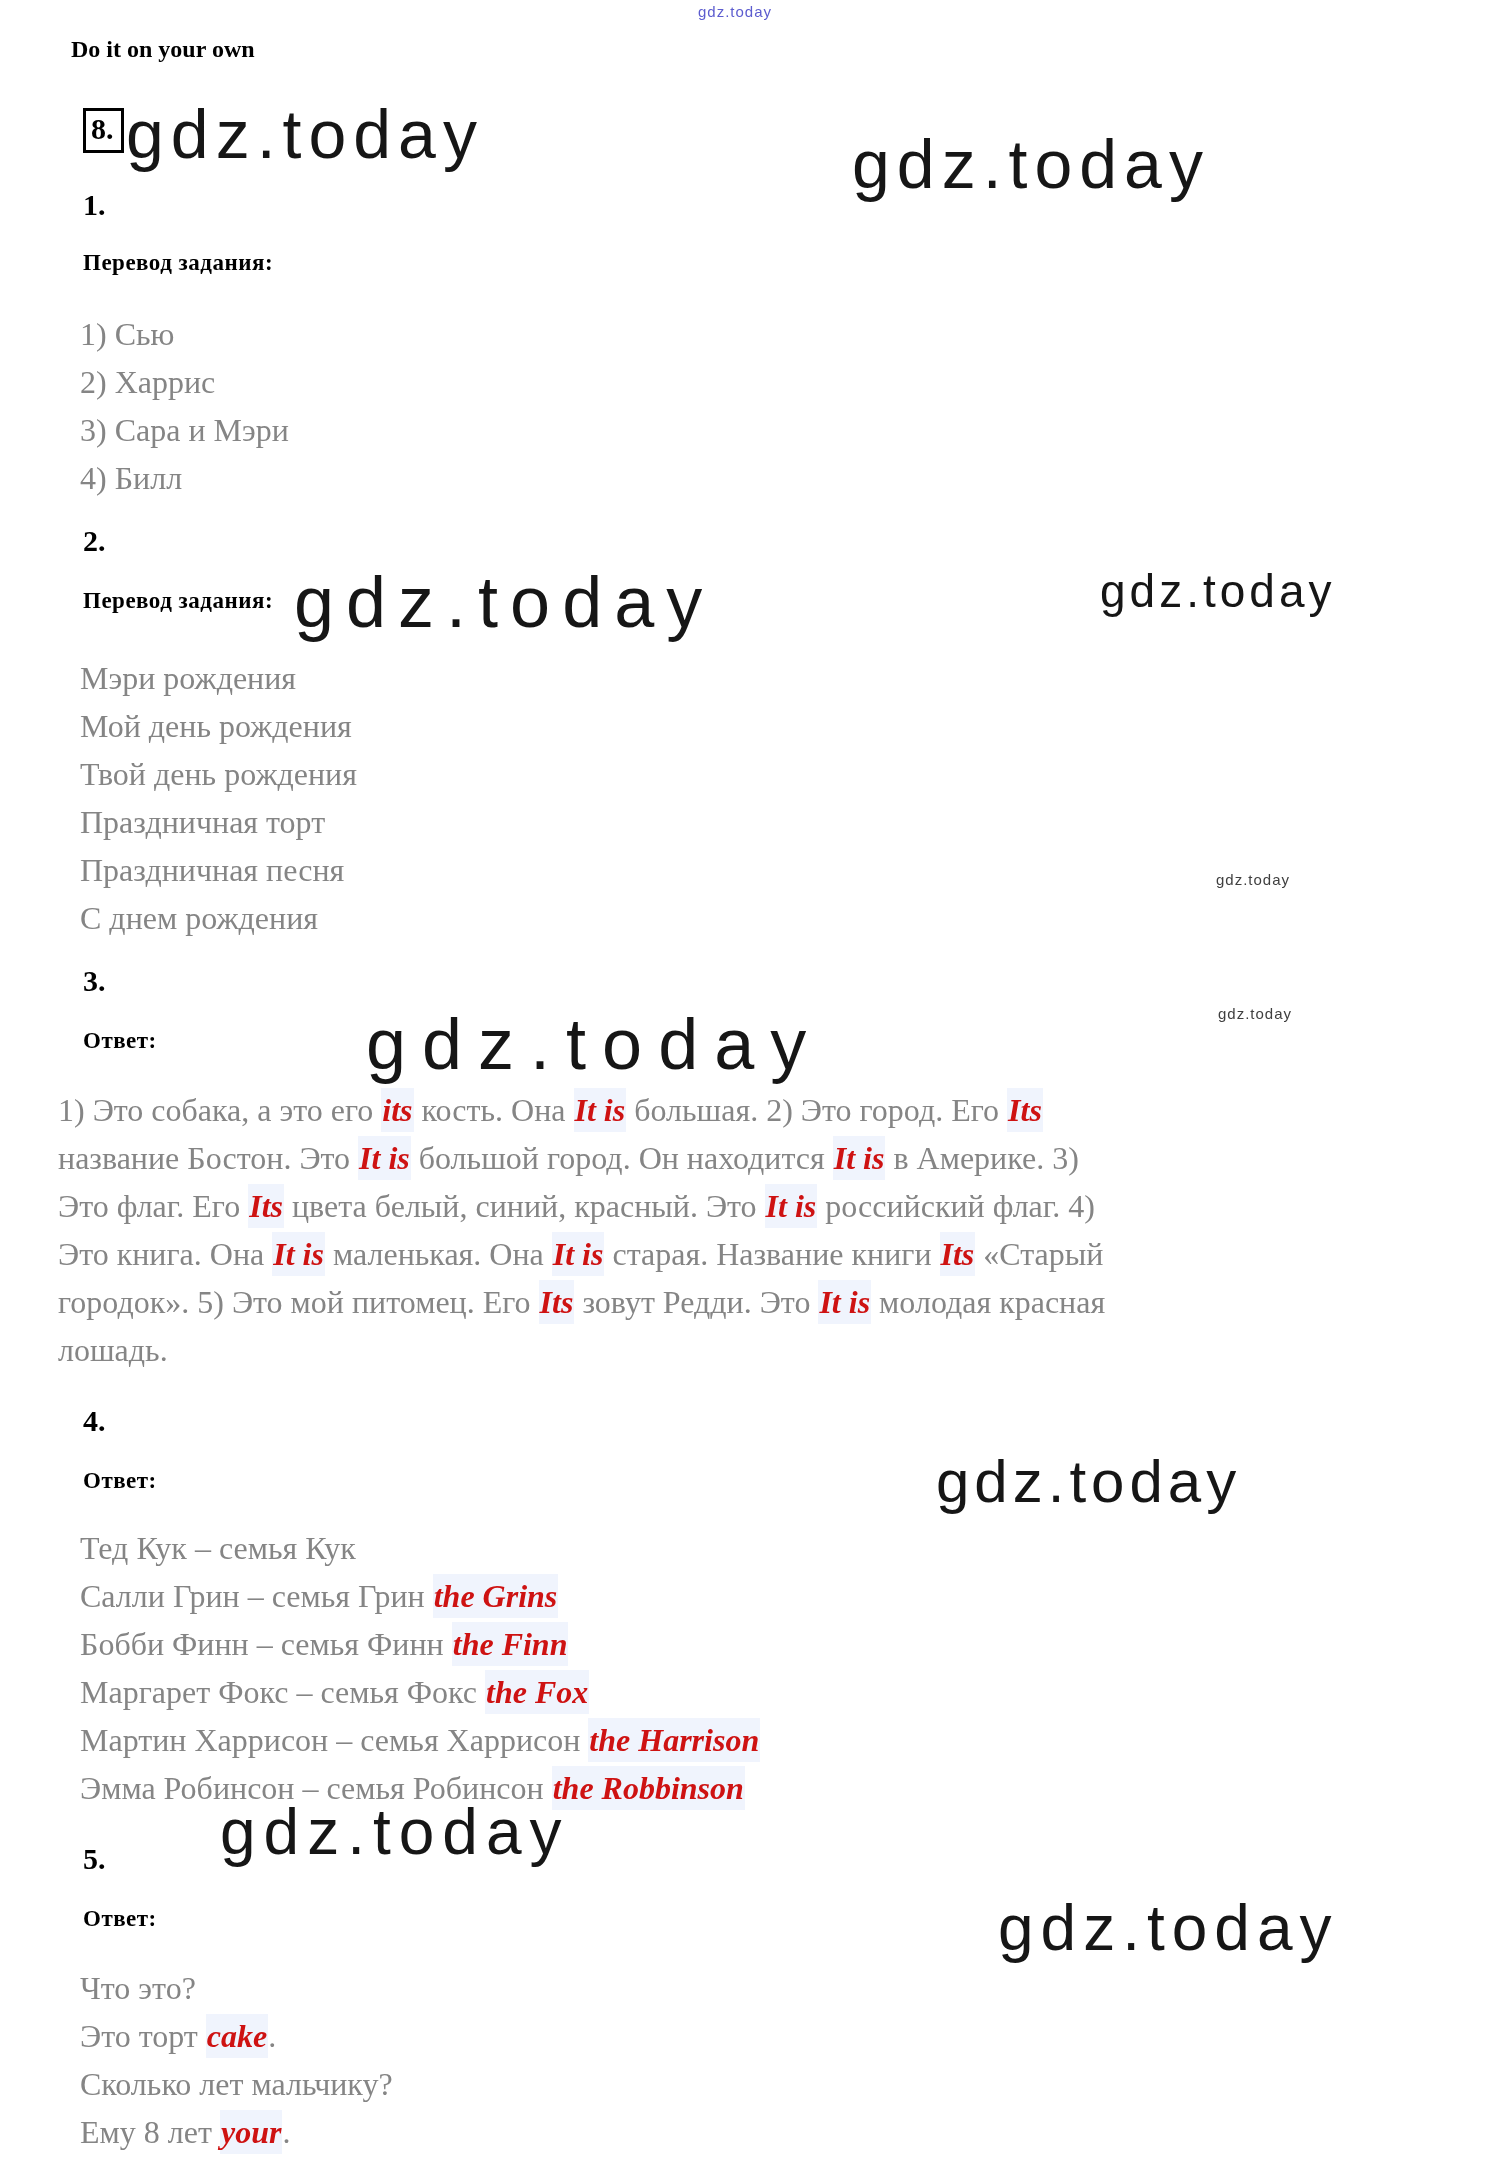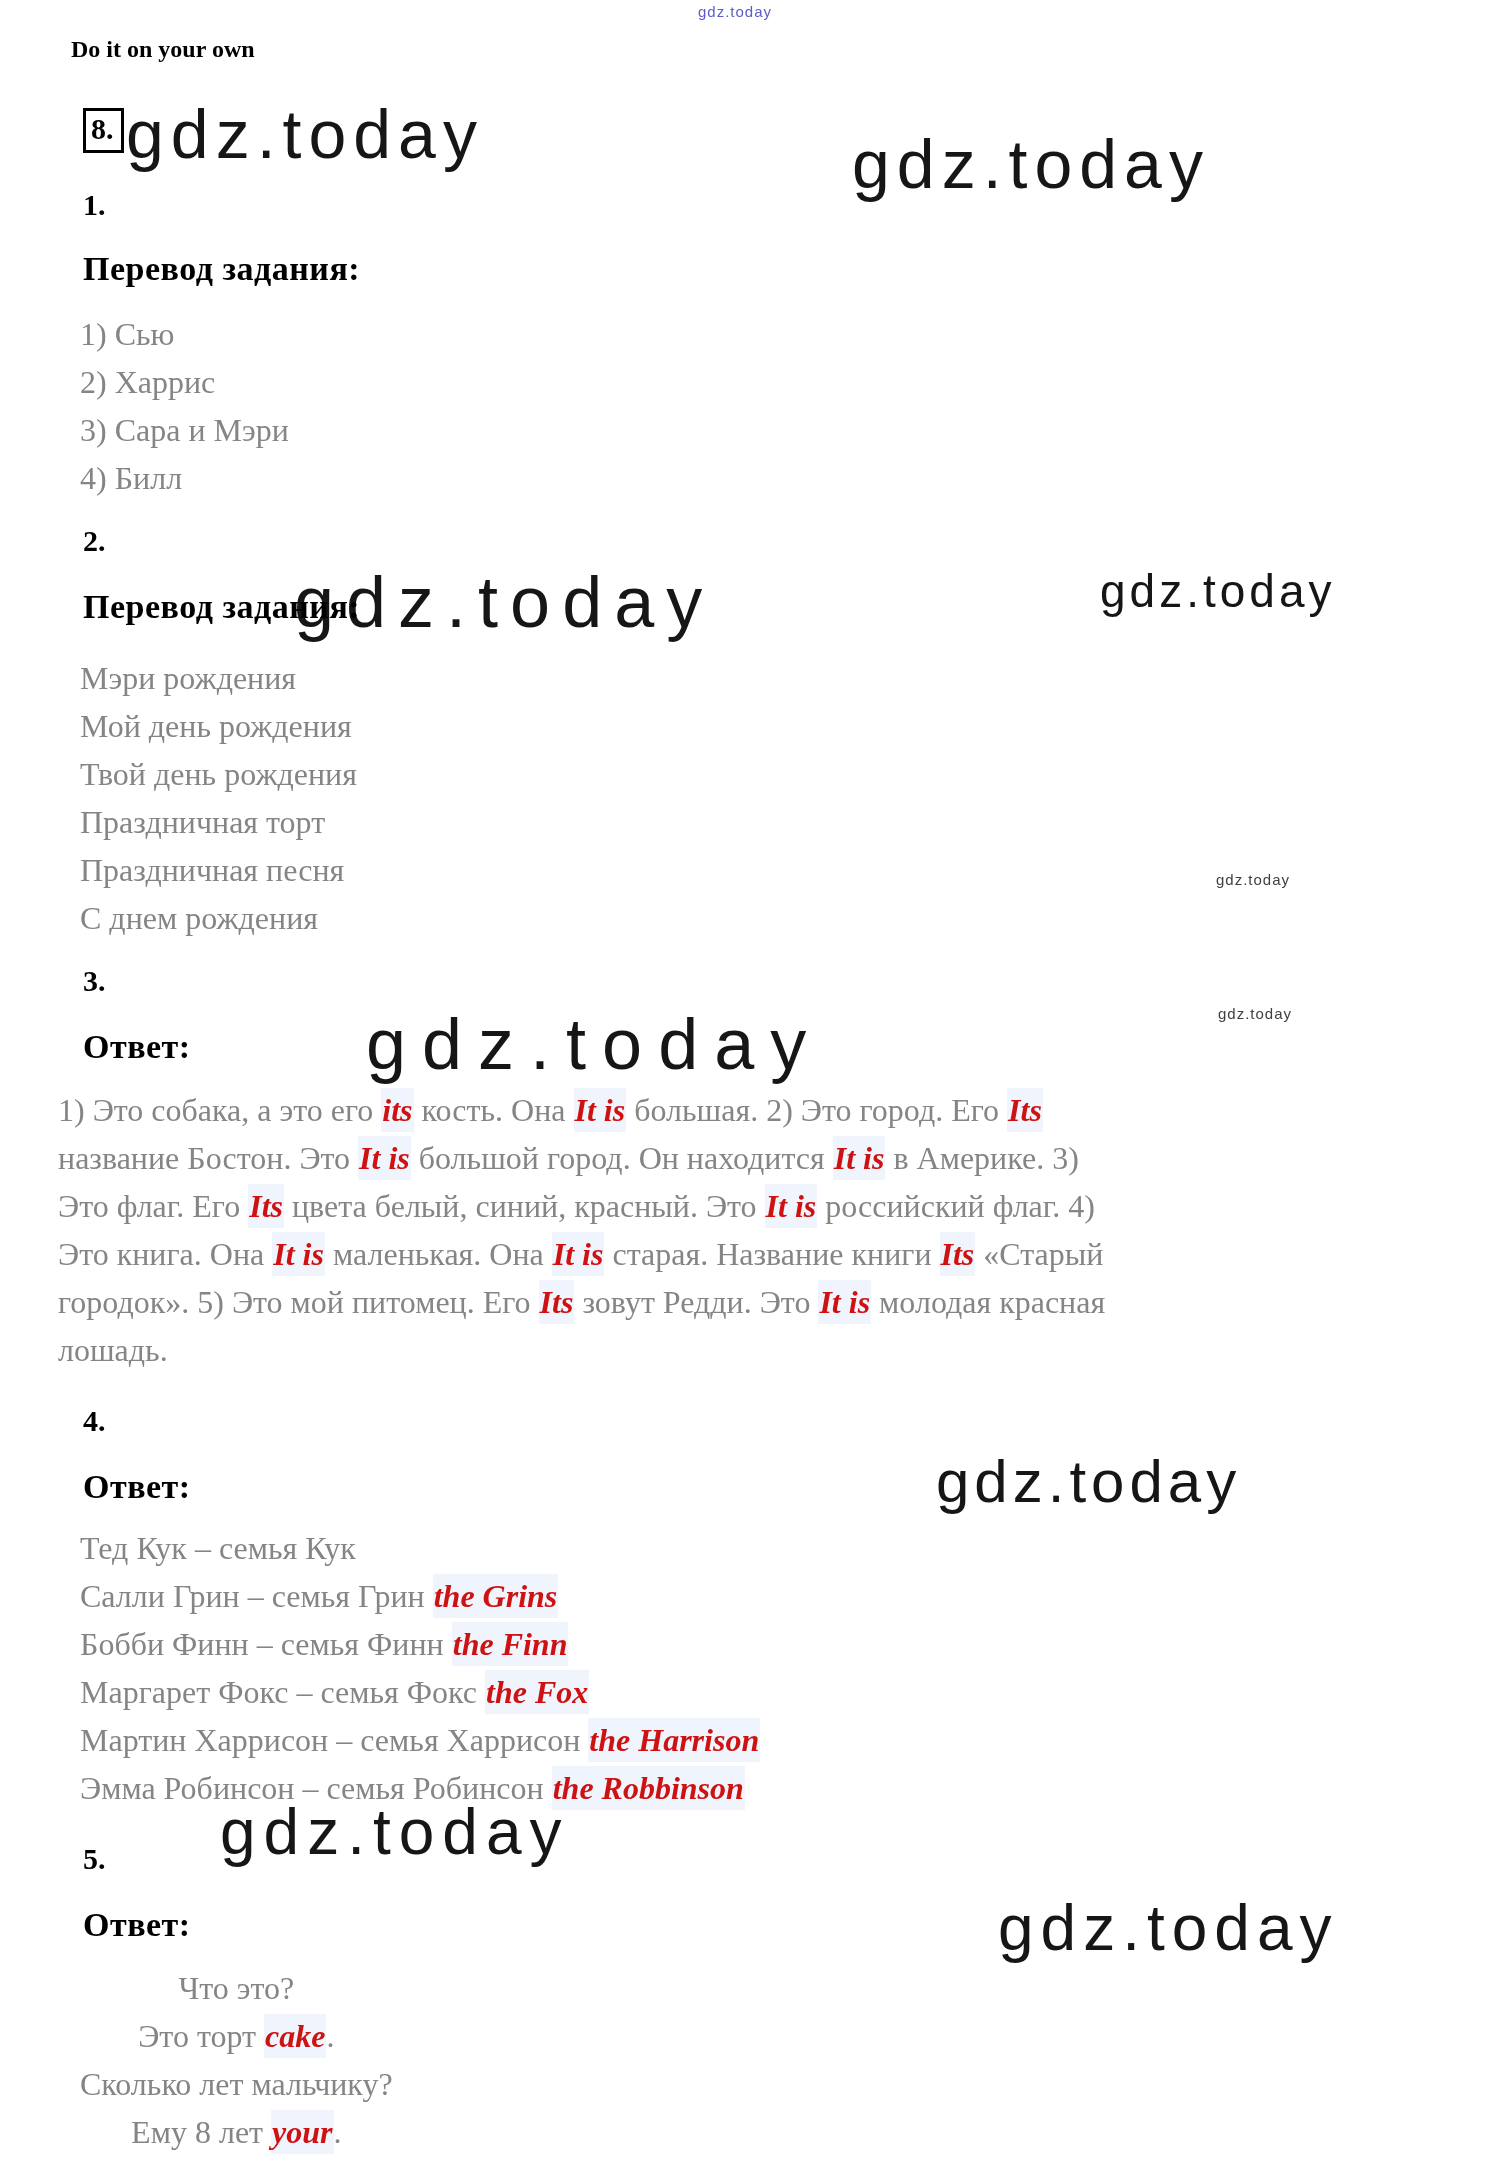--- a/index.html
+++ b/index.html
@@ -23,34 +23,34 @@
   .wm-s3           { left:366px;  top:1008px; font-size:72px; letter-spacing:16px; }
   .wm-s4-right     { left:936px;  top:1452px; font-size:60px; letter-spacing:5px; }
   .wm-s5           { left:220px;  top:1800px; font-size:64px; letter-spacing:8px; }
   .wm-bottom-right { left:998px;  top:1896px; font-size:64px; letter-spacing:7px; }
 
   
   .title   { position:absolute; left:71px; top:36px; font-size:24px; font-weight:bold; color:#000; }
   .badge   { position:absolute; left:83px; top:108px; border:3px solid #000; font-size:30px;
              font-weight:bold; color:#000; padding:1px 7px 5px 5px; line-height:1.1; }
   .sec-num { position:absolute; left:83px; font-size:30px; font-weight:bold; color:#000; }
-  .sec-label { position:absolute; left:83px; font-size:34px; font-weight:bold; color:#000; letter-spacing:0.5px; }
+  .sec-label { position:absolute; left:83px; font-size:23px; font-weight:bold; color:#000; letter-spacing:0.5px; }
   .s1-num { top:188px; }  .s1-label { top:250px; }
   .s2-num { top:524px; }  .s2-label { top:588px; }
   .s3-num { top:964px; }  .s3-label { top:1028px; }
   .s4-num { top:1404px; } .s4-label { top:1468px; }
   .s5-num { top:1842px; } .s5-label { top:1906px; }
 
   
   .lines { position:absolute; left:80px; font-size:32px; color:var(--gray); }
   .s1-lines { top:310px; }
   .s2-lines { top:654px; }
   .s3-lines { top:1086px; left:58px; }
   .s4-lines { top:1524px; }
-  .s5-lines { top:1964px;text-align:center; }
+  .s5-lines { top:1964px; }
   .line { height:48px; line-height:48px; white-space:nowrap; }
   .gray { color:var(--gray); }
   .red  { color:var(--red); font-weight:bold; font-style:italic;
           background:rgba(205,220,248,0.30); padding:4px 1px; }
 </style>
 </head>
 <body>
 
 <div class="page">
 

